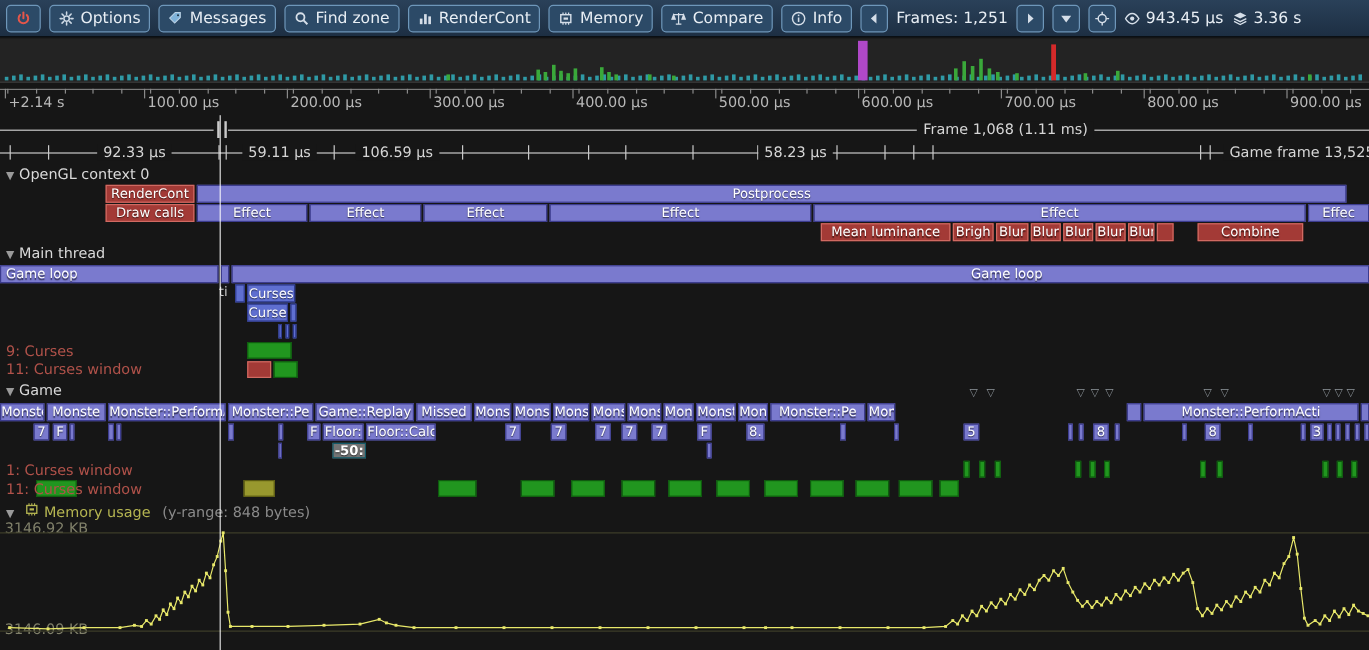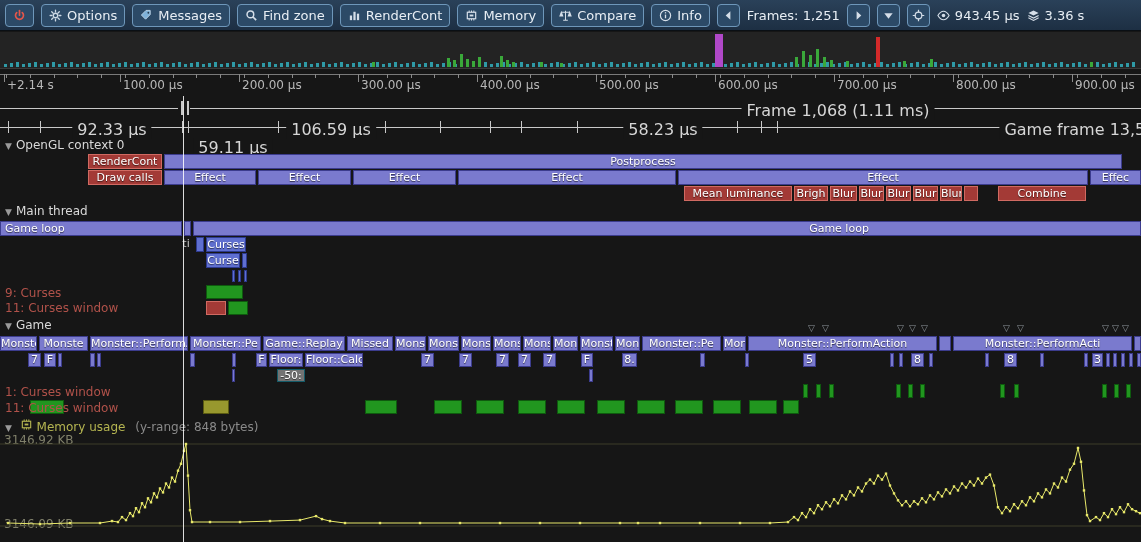--- a/index.html
+++ b/index.html
@@ -22,32 +22,32 @@
   #ruler{position:absolute;top:69px;left:0;width:1141px;height:28px;}
   #ruler .baseline{position:absolute;top:5px;left:0;width:1141px;height:1px;background:#7a7a7a;}
   .rtick{position:absolute;width:1px;background:#8a8a8a;}
   .rlabel{position:absolute;top:9px;color:#b8b8b8;font-size:12px;white-space:nowrap;}
   
   #framebar{position:absolute;top:100px;left:0;width:1141px;height:16px;}
   #subframes{position:absolute;top:118px;left:0;width:1141px;height:16px;}
   .frameline{position:absolute;height:1px;background:#c9c9c9;}
   .fmtick{position:absolute;width:1px;background:#c9c9c9;}
   .flabel{position:absolute;transform:translateX(-50%);background:#161616;padding:0 5px;
-    color:#d6d6d6;font-size:16px;white-space:nowrap;}
+    color:#d6d6d6;font-size:12px;white-space:nowrap;}
   
   #zones{position:absolute;top:0;left:0;width:1141px;height:542px;}
   .zone{position:absolute;box-sizing:border-box;border:1px solid;font-size:11px;line-height:12px;
     color:#fff;text-align:center;overflow:hidden;white-space:nowrap;cursor:pointer;
     text-shadow:0 1px 1px rgba(0,0,0,.65);}
   .z-purple{background:#7a7ace;border-color:#3c3c8e;}
   .z-blue{background:#5f6fd0;border-color:#2e3a8e;}
   .z-red{background:#a33a36;border-color:#d06a62;}
   .z-green{background:#21961f;border-color:#0e5a0e;}
   .z-olive{background:#98982e;border-color:#5a5a12;}
-  .z-cyan{background:#737373;border-color:#135a68;}
+  .z-cyan{background:#737373;border-color:#135a68;font-weight:bold;}
   .z-text{background:transparent;border:none;color:#c8c8c8;text-shadow:none;}
   .zlabel{display:inline-block;}
   .hdr{position:absolute;left:5px;color:#d9d9d9;font-size:12px;cursor:pointer;white-space:nowrap;}
   .tri{color:#9a9a9a;font-size:9px;margin-right:4px;}
   .tlabel{position:absolute;left:5px;color:#b1524a;font-size:12px;cursor:pointer;white-space:nowrap;z-index:3;}
   .marker{position:absolute;color:#8f969c;font-size:9px;cursor:pointer;line-height:8px;}
   
   #memory-header{position:absolute;top:418px;left:5px;font-size:12px;white-space:nowrap;}
   .mem-title{color:#b5b551;cursor:pointer;}
   .mem-note{color:#8a8a8a;margin-left:6px;}
@@ -502,21 +502,21 @@
       <div class="fmtick" style="left: 521px; top: 3px; height: 12px;"></div>
       <div class="fmtick" style="left: 577px; top: 3px; height: 12px;"></div>
       <div class="fmtick" style="left: 631px; top: 3px; height: 12px;"></div>
       <div class="fmtick" style="left: 697px; top: 3px; height: 12px;"></div>
       <div class="fmtick" style="left: 737px; top: 3px; height: 12px;"></div>
       <div class="fmtick" style="left: 761px; top: 3px; height: 12px;"></div>
       <div class="fmtick" style="left: 777px; top: 3px; height: 12px;"></div>
       <div class="fmtick" style="left: 1000px; top: 3px; height: 12px;"></div>
       <div class="fmtick" style="left: 1008px; top: 3px; height: 12px;"></div>
       <div class="flabel" style="left: 112px; top: 2px;">92.33 μs</div>
-      <div class="flabel" style="left: 233px; top: 20px;">59.11 μs</div>
+      <div class="flabel" style="left: 233px; top: 2px;">59.11 μs</div>
       <div class="flabel" style="left: 331px; top: 2px;">106.59 μs</div>
       <div class="flabel" style="left: 663px; top: 2px;">58.23 μs</div>
       <div class="flabel" style="left: 1085px; top: 2px;">Game frame 13,525</div>
     </div>
   <div id="zones">
       <div class="hdr" style="top: 138px;"><span class="tri">▼</span><span>OpenGL context 0</span></div>
       <div class="hdr" style="top: 204px;"><span class="tri">▼</span><span>Main thread</span></div>
       <div class="hdr" style="top: 318px;"><span class="tri">▼</span><span>Game</span></div>
       <div class="tlabel" style="top: 286px;">9: Curses</div>
       <div class="tlabel" style="top: 301px;">11: Curses window</div>
@@ -575,21 +575,20 @@
       <div class="zone z-purple" style="left: 395px; top: 336px; width: 31px; height: 15px; line-height: 13px;"><span class="zlabel">Monst</span></div>
       <div class="zone z-purple" style="left: 428px; top: 336px; width: 31px; height: 15px; line-height: 13px;"><span class="zlabel">Monst</span></div>
       <div class="zone z-purple" style="left: 461px; top: 336px; width: 30px; height: 15px; line-height: 13px;"><span class="zlabel">Monst</span></div>
       <div class="zone z-purple" style="left: 493px; top: 336px; width: 28px; height: 15px; line-height: 13px;"><span class="zlabel">Monst</span></div>
       <div class="zone z-purple" style="left: 523px; top: 336px; width: 28px; height: 15px; line-height: 13px;"><span class="zlabel">Monst</span></div>
       <div class="zone z-purple" style="left: 553px; top: 336px; width: 25px; height: 15px; line-height: 13px;"><span class="zlabel">Monste</span></div>
       <div class="zone z-purple" style="left: 580px; top: 336px; width: 33px; height: 15px; line-height: 13px;"><span class="zlabel">Monste</span></div>
       <div class="zone z-purple" style="left: 615px; top: 336px; width: 25px; height: 15px; line-height: 13px;"><span class="zlabel">Mons</span></div>
       <div class="zone z-purple" style="left: 642px; top: 336px; width: 79px; height: 15px; line-height: 13px;"><span class="zlabel">Monster::Pe</span></div>
       <div class="zone z-purple" style="left: 723px; top: 336px; width: 23px; height: 15px; line-height: 13px;"><span class="zlabel">Mons</span></div>
-      <div class="zone z-purple" style="left: 748px; top: 336px; width: 189px; height: 15px; line-height: 13px;"><span class="zlabel">Monster::PerformAction</span></div>
       <div class="zone z-purple" style="left: 939px; top: 336px; width: 12px; height: 15px; line-height: 13px;"></div>
       <div class="zone z-purple" style="left: 953px; top: 336px; width: 179px; height: 15px; line-height: 13px;"><span class="zlabel">Monster::PerformActi</span></div>
       <div class="zone z-purple" style="left: 1134px; top: 336px; width: 7px; height: 15px; line-height: 13px;"></div>
       <div class="zone z-purple" style="left: 28px; top: 353px; width: 13px; height: 14px; line-height: 12px;"><span class="zlabel">7</span></div>
       <div class="zone z-purple" style="left: 44px; top: 353px; width: 12px; height: 14px; line-height: 12px;"><span class="zlabel">F</span></div>
       <div class="zone z-purple" style="left: 58px; top: 353px; width: 4px; height: 14px; line-height: 12px;"></div>
       <div class="zone z-purple" style="left: 90px; top: 353px; width: 5px; height: 14px; line-height: 12px;"></div>
       <div class="zone z-purple" style="left: 97px; top: 353px; width: 4px; height: 14px; line-height: 12px;"></div>
       <div class="zone z-purple" style="left: 190px; top: 353px; width: 5px; height: 14px; line-height: 12px;"></div>
       <div class="zone z-purple" style="left: 232px; top: 353px; width: 4px; height: 14px; line-height: 12px;"></div>

